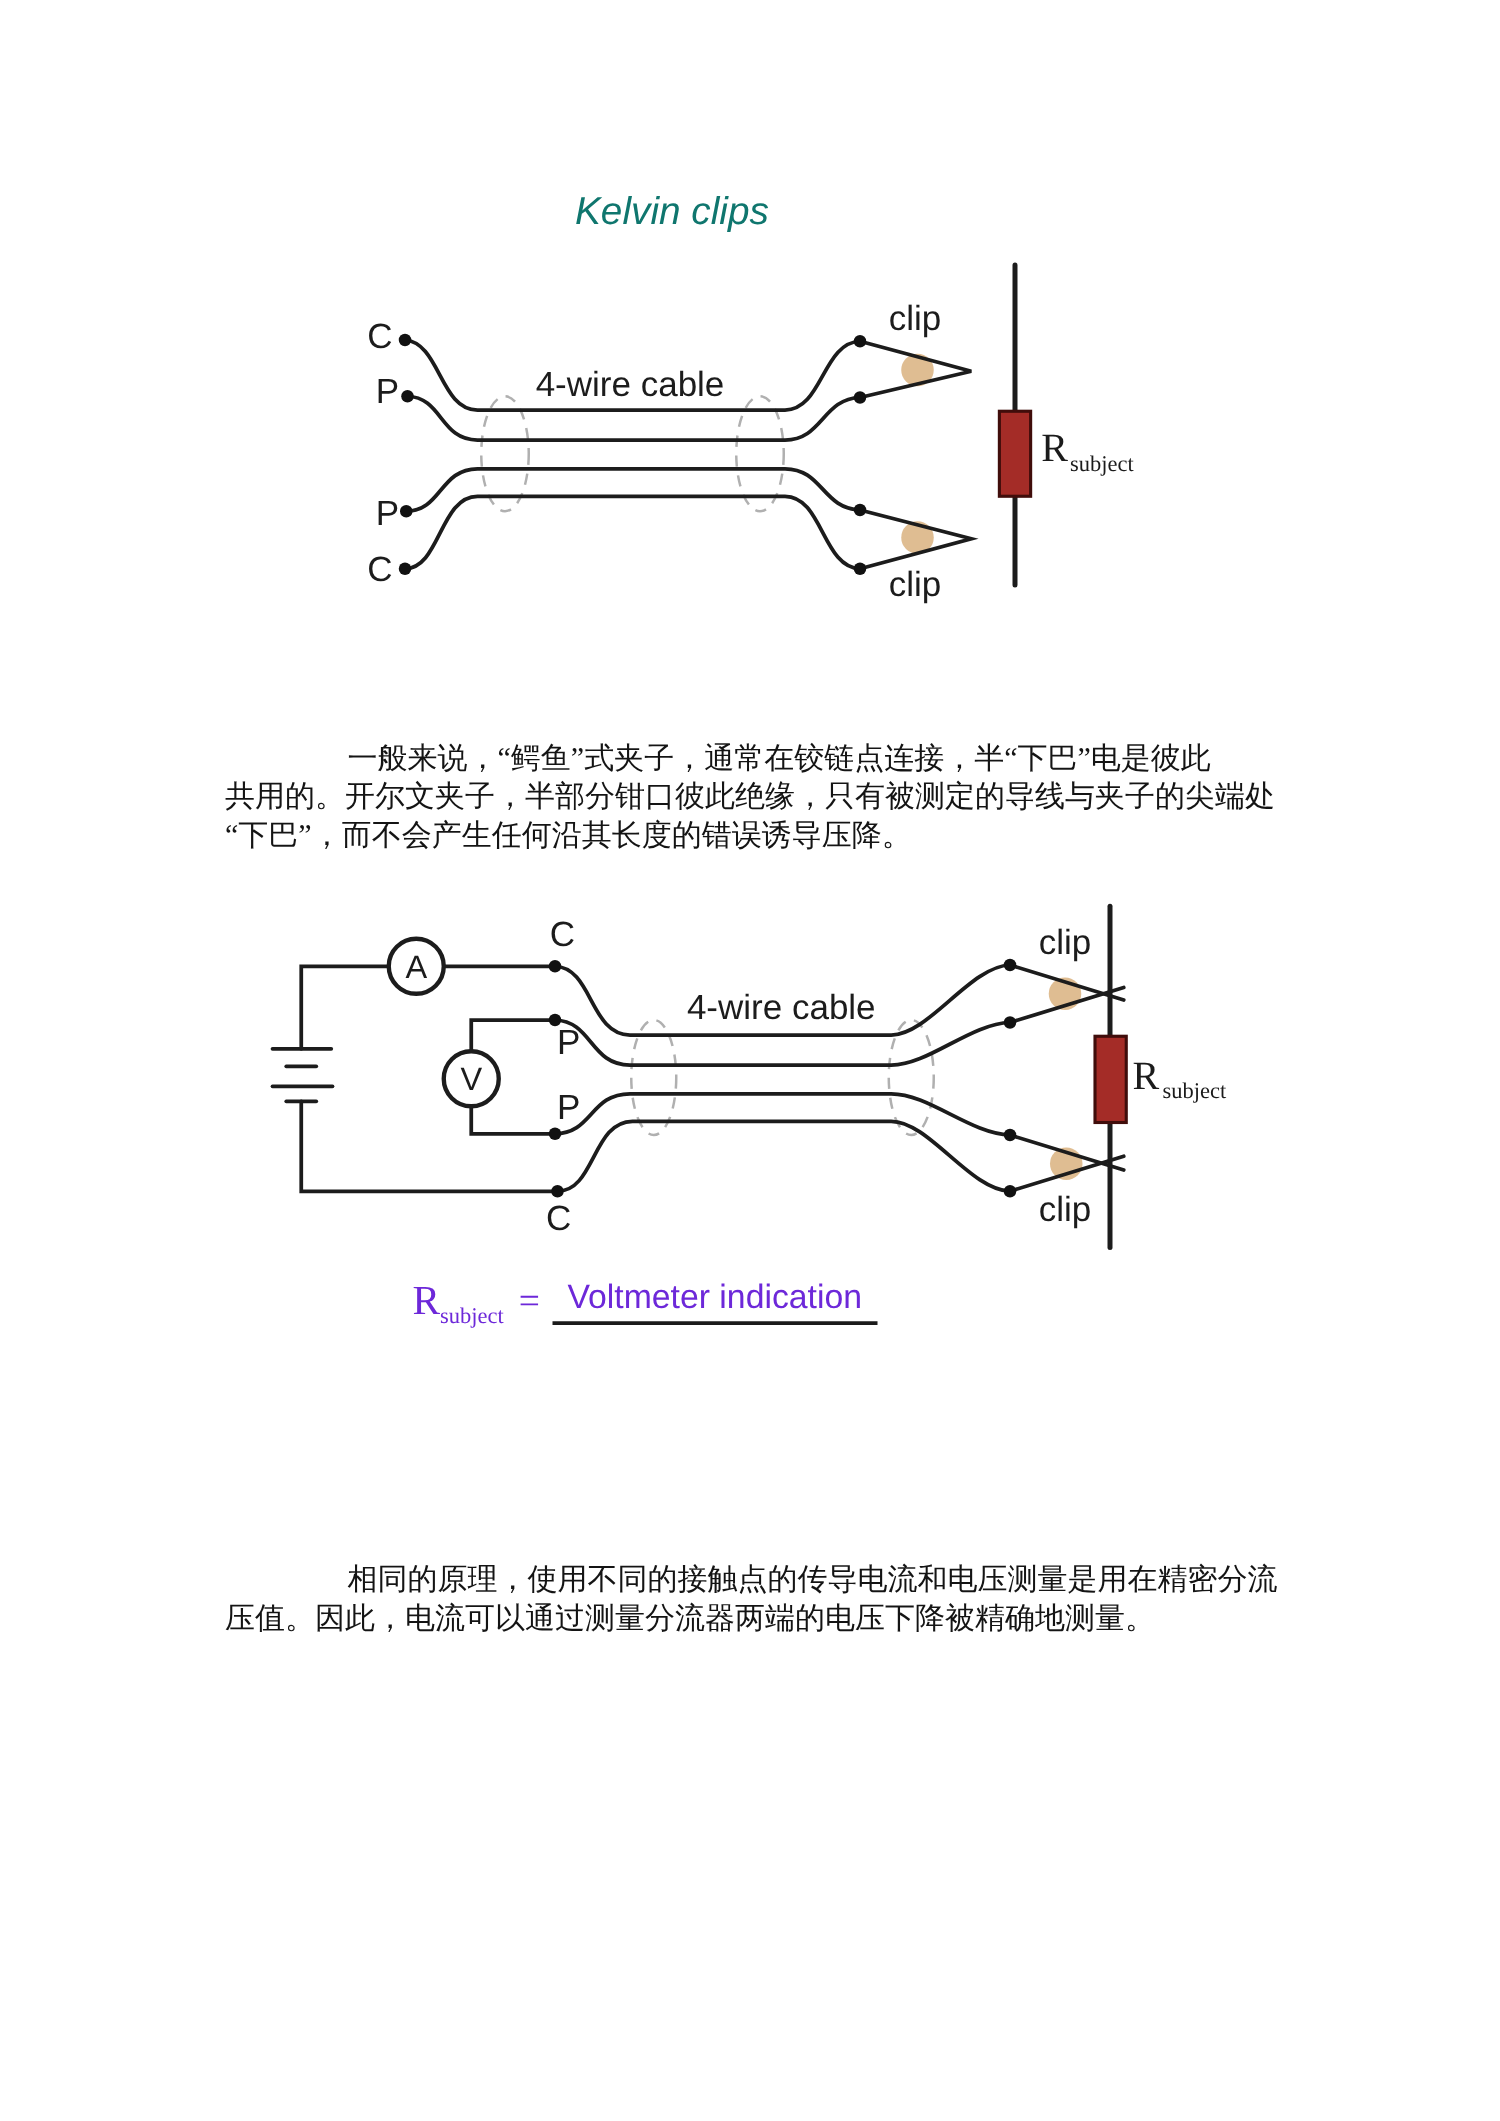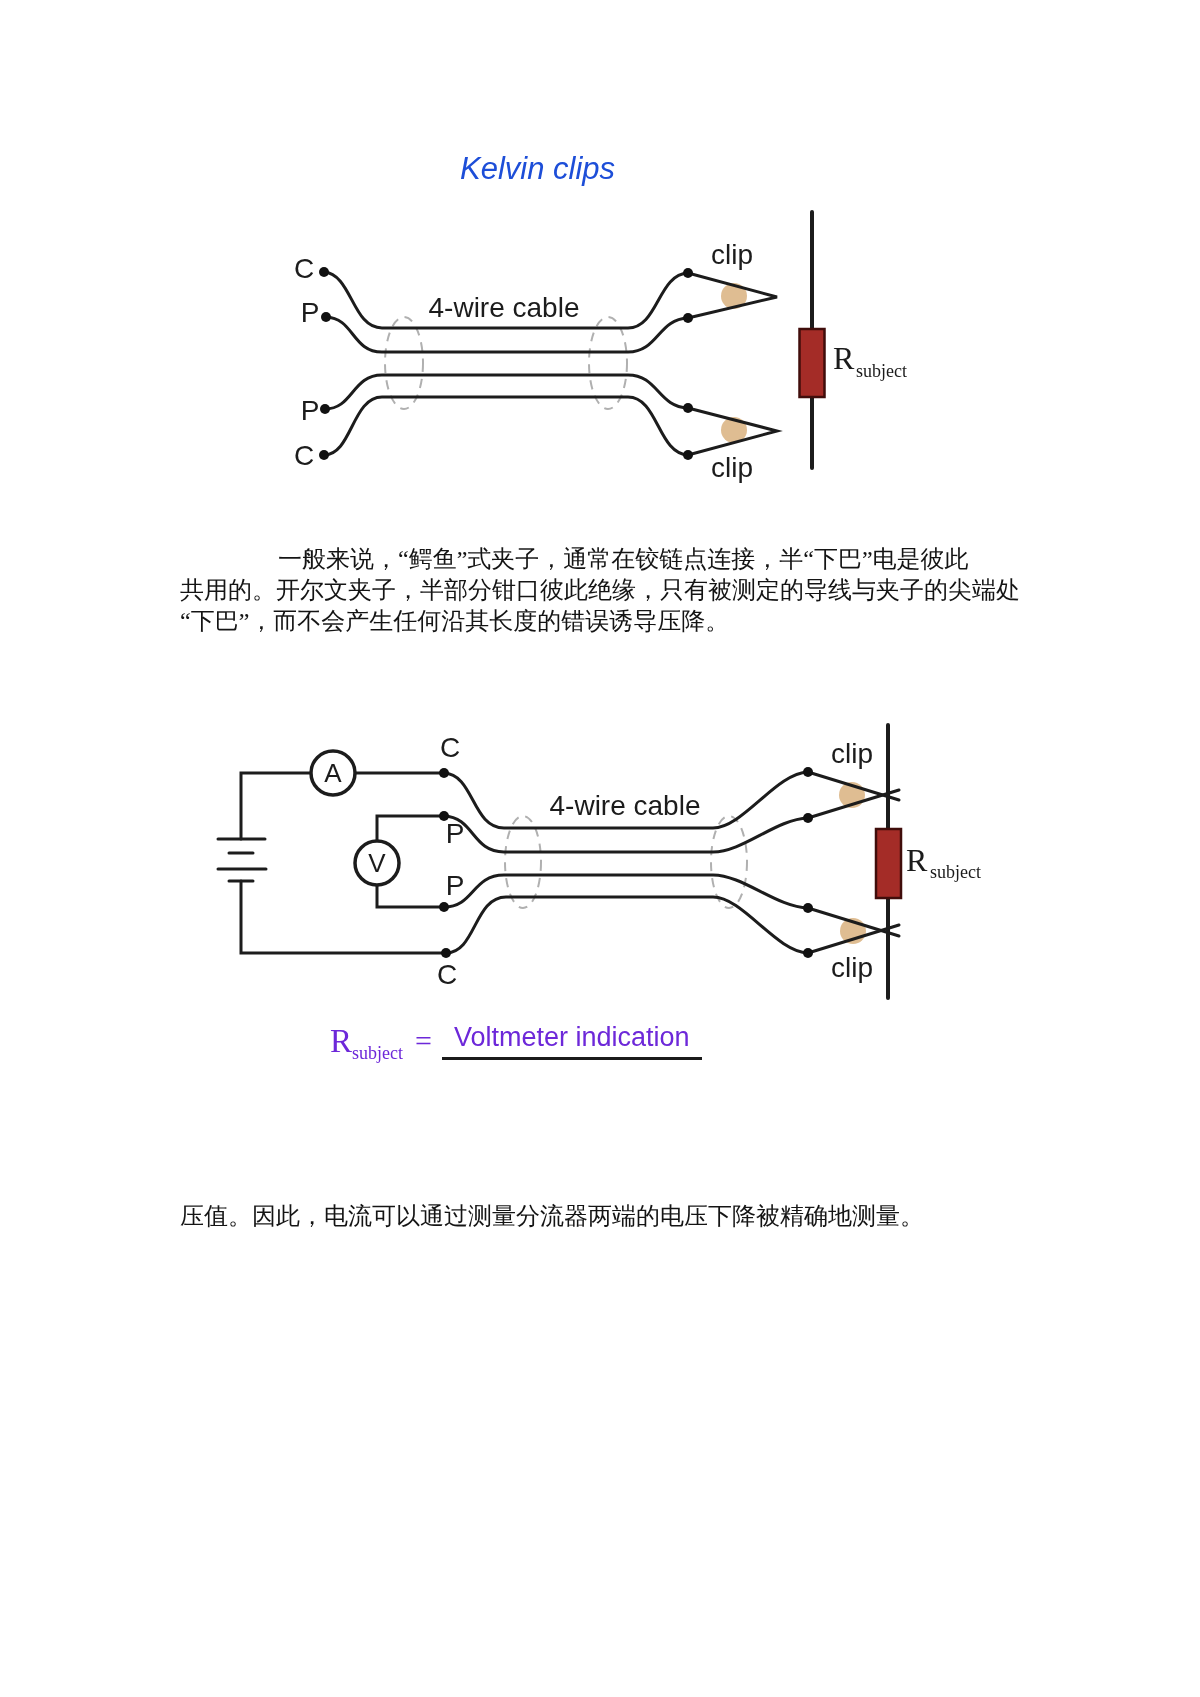--- a/index.html
+++ b/index.html
@@ -4,40 +4,40 @@
 <style>
   html,body{margin:0;padding:0;background:#888;}
   #page{
     position:relative;width:1200px;height:1697px;margin:0 auto;
     background:#ffffff;overflow:hidden;
     font-family:"Liberation Sans",sans-serif;color:#1b1b1b;
   }
   .abs{position:absolute;}
   #doc-title{
     left:460px;top:151px;font-size:31px;font-style:italic;
-    font-family:"Liberation Sans",sans-serif;color:#1d4ed8;white-space:nowrap;
+    font-family:"Liberation Sans",sans-serif;color:#0f766e;white-space:nowrap;
   }
   svg{position:absolute;left:0;overflow:visible;}
   .wire{fill:none;stroke:#1c1c1c;stroke-width:3;stroke-linecap:round;}
   .thick{stroke-width:4;}
   .tie{fill:none;stroke:#b0b0b0;stroke-width:2;stroke-dasharray:9 7;}
   .dot{fill:#111;stroke:none;}
   .meter{fill:#ffffff;stroke:#1c1c1c;stroke-width:3.5;}
   .rbox{stroke-width:2.5;}
   .lbl{font-family:"Liberation Sans",sans-serif;font-size:28px;fill:#1c1c1c;}
   .mid{text-anchor:middle;}
   .rsym{font-family:"Liberation Serif",serif;font-size:32px;fill:#1b1b1b;}
   .rsub{font-family:"Liberation Serif",serif;font-size:18px;fill:#1b1b1b;}
   .mlbl{font-family:"Liberation Sans",sans-serif;font-size:26px;fill:#1c1c1c;text-anchor:middle;}
   .para{
     left:180px;width:870px;font-size:24px;line-height:31px;
     font-family:"Liberation Serif",serif;color:#141414;
   }
   .para .line{white-space:nowrap;}
-  .para .line.first{padding-left:98px;}
+  .para .line.first{padding-left:98px;margin-top:48px;}
   #paragraph-1{top:544px;}
   #paragraph-2{top:1201px;}
   #formula{
     left:330px;top:1022px;display:flex;align-items:center;
     color:#6d28d9;
   }
   #formula .f-lhs{font-family:"Liberation Serif",serif;font-size:33px;}
   #formula .f-lhs sub{font-size:18px;vertical-align:-7px;line-height:0;}
   #formula .f-eq{font-family:"Liberation Serif",serif;font-size:30px;margin:0 10px 0 12px;}
   #formula .f-frac{text-align:center;font-size:27px;font-family:Liberation Sans, sans-serif;}
@@ -153,16 +153,17 @@
 
   <div id="formula" class="abs">
     <span class="f-lhs"><span>R</span><sub>subject</sub></span>
     <span class="f-eq">=</span>
     <span class="f-frac">
       <span class="f-num" style="display:block">Voltmeter indication</span>
     </span>
   </div>
 
   <div id="paragraph-2" class="abs para">
+    <div class="line first">相同的原理，使用不同的接触点的传导电流和电压测量是用在精密分流</div>
     <div class="line">压值。因此，电流可以通过测量分流器两端的电压下降被精确地测量。</div>
   </div>
 
 </div>
 
 </body></html>

